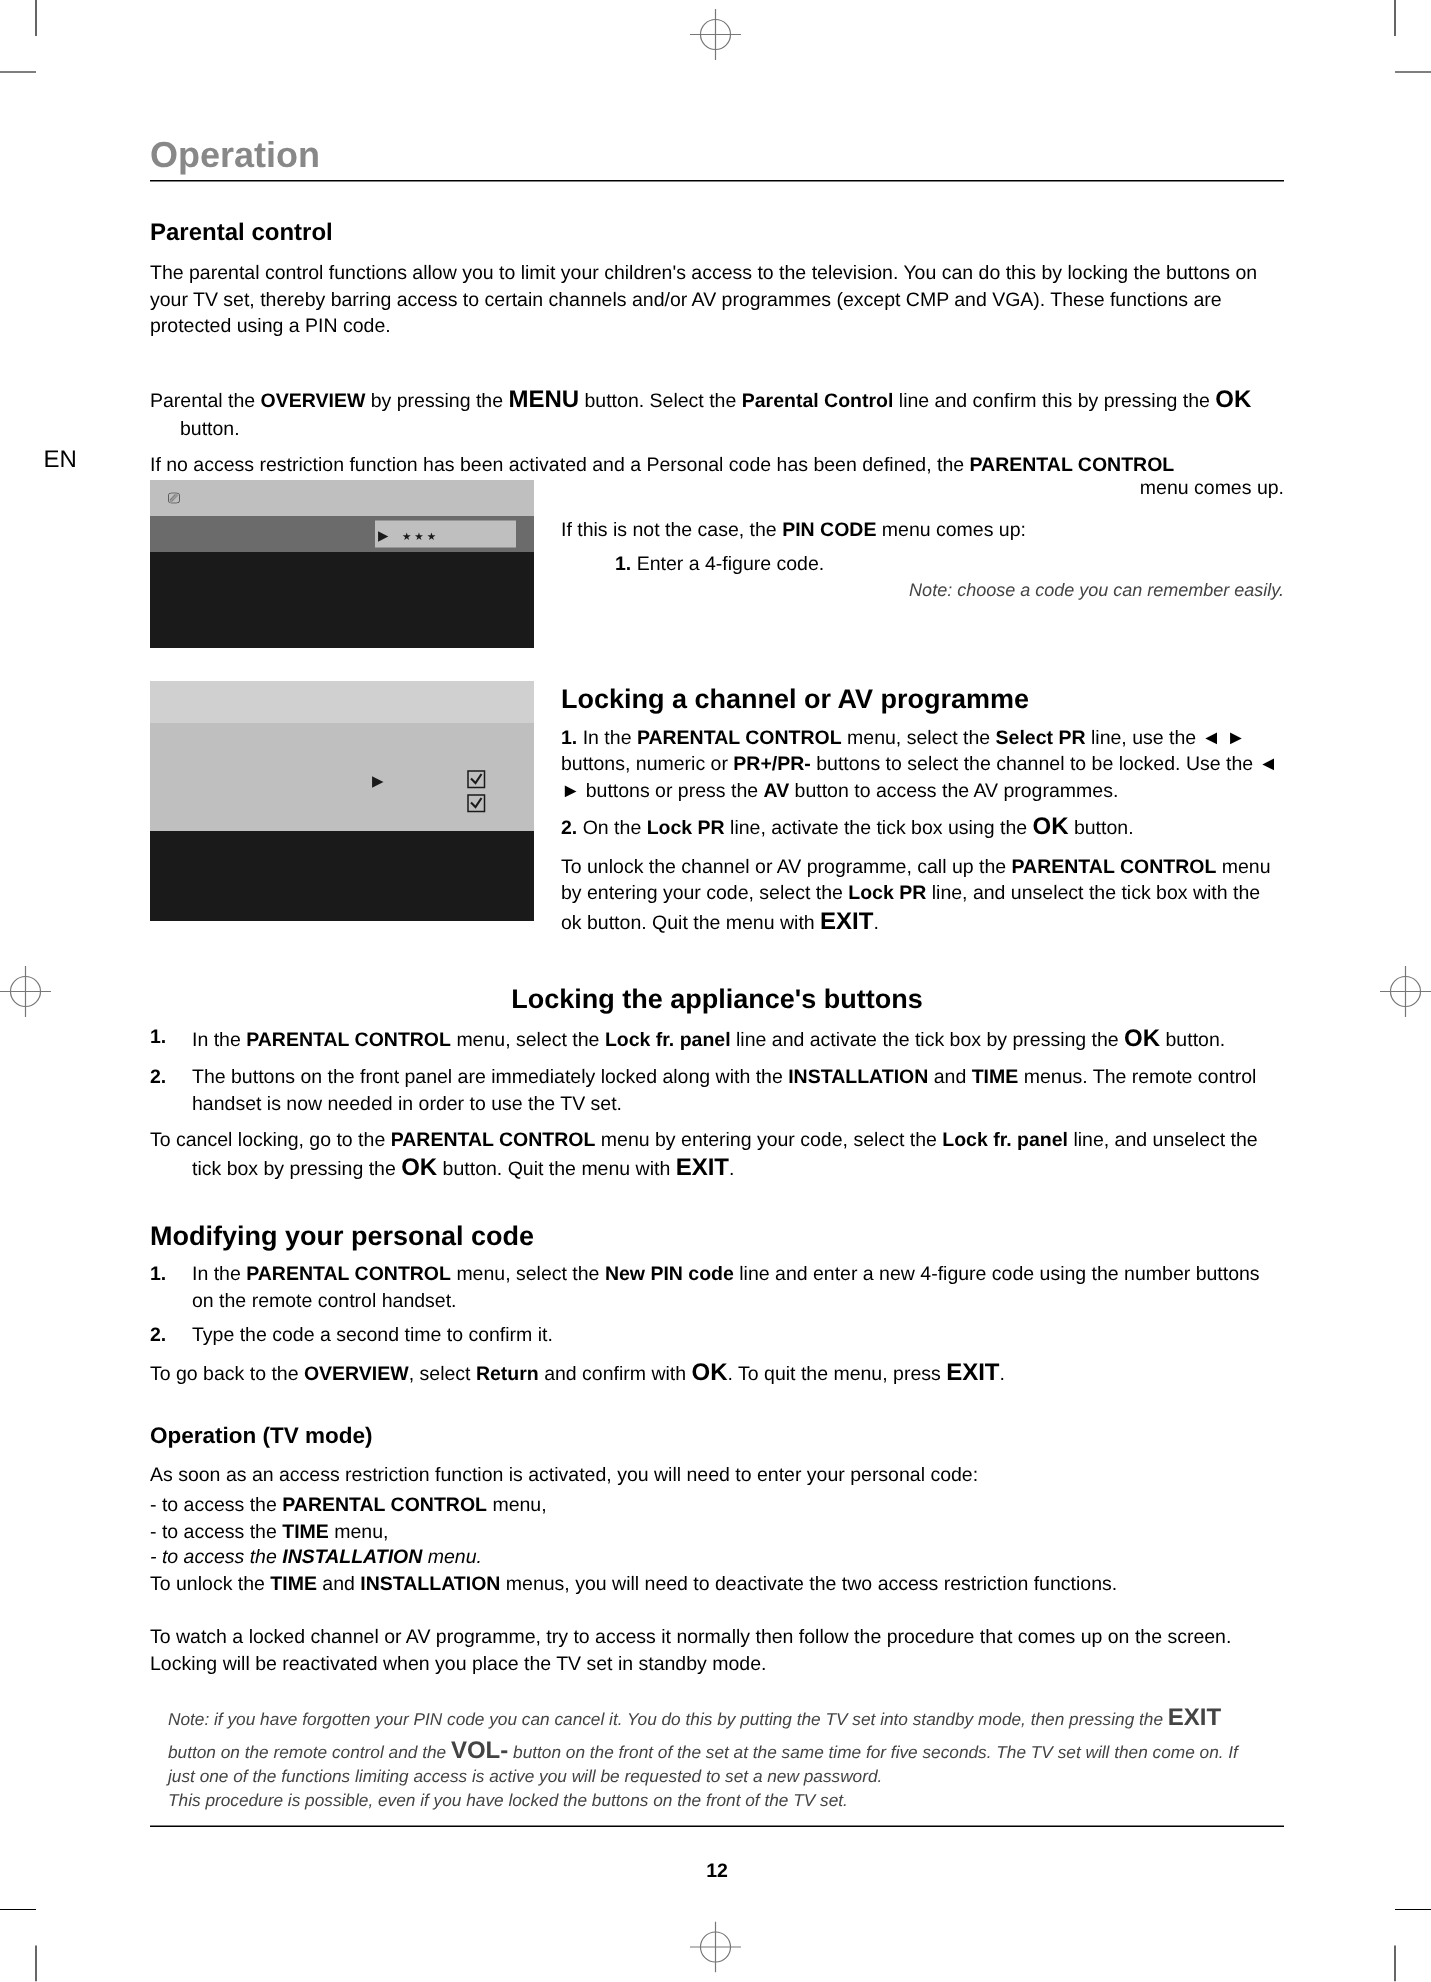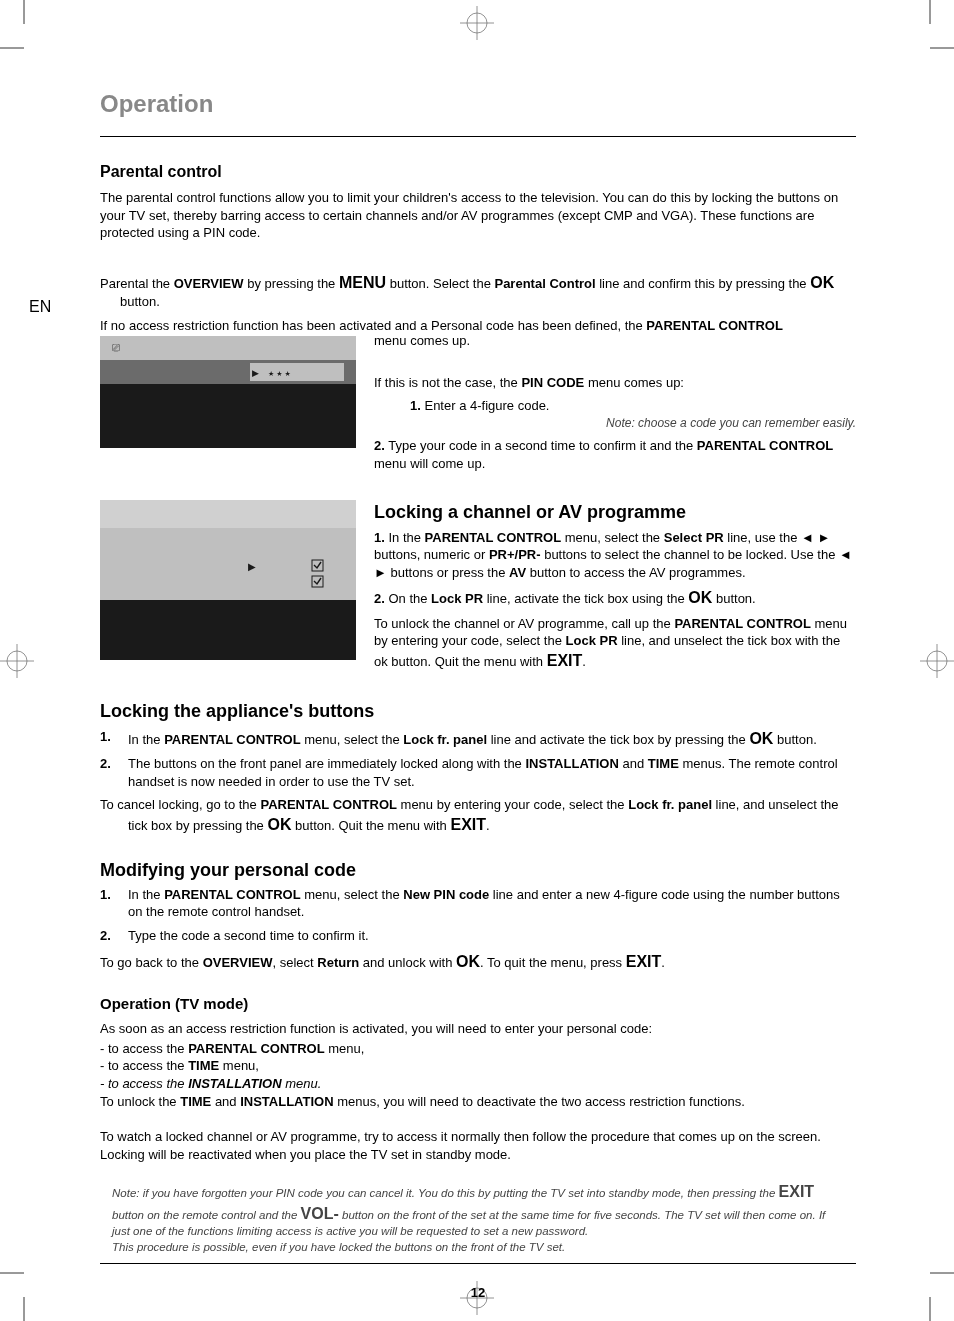--- a/index.html
+++ b/index.html
@@ -19,21 +19,21 @@
     position: absolute;
     left: 100px;
     top: 88px;
     width: 756px;
   }
   h1.main-title {
     font-size: 24px;
     font-weight: bold;
     color: #888;
     border-bottom: 1px solid #000;
-    padding-bottom: 16px;
+    padding-bottom: 0;
     margin-bottom: 24px;
   }
   h2.section-title {
     font-size: 16px;
     font-weight: bold;
     margin-bottom: 6px;
   }
   h3.sub-title {
     font-size: 18px;
     font-weight: bold;
@@ -130,31 +130,28 @@
         <rect x="0" y="0" width="256" height="112" fill="#1a1a1a"></rect>
         <rect x="0" y="0" width="256" height="24" fill="#bfbfbf"></rect>
         <rect x="0" y="24" width="256" height="24" fill="#6b6b6b"></rect>
         <rect x="150" y="27" width="94" height="18" fill="#bfbfbf"></rect>
         <text x="12" y="15" fill="#1a1a1a" font-size="10">⎚</text>
         <text x="152" y="40" fill="#1a1a1a" font-size="9">▶</text>
         <text x="168" y="40" fill="#1a1a1a" font-size="7">★ ★ ★</text>
       </svg>
     </div>
     <div class="right-col">
-      <p style="margin-top:-4px;margin-bottom:24px;"><span> menu comes up.</span></p>
+      <p style="margin-top:-4px;margin-bottom:10px;text-align:right;"><span> menu comes up.</span></p>
       <p>
         <span>If this is not the case, the </span><b>PIN CODE</b><span> menu comes up:</span>
       </p>
       <p style="margin-bottom:0;margin-left:36px;">
         <b>1.</b> <span>Enter a 4-figure code.</span>
       </p>
       <p class="note">Note: choose a code you can remember easily.</p>
-      <p>
-        <b>2.</b> <span>Type your code in a second time to confirm it and the </span><b>PARENTAL CONTROL</b><span> menu will come up.</span>
-      </p>
     </div>
   </div>
 
   <div class="two-col" style="margin-top:22px;">
     <div class="img-box">
       <svg width="256" height="160" viewBox="0 0 256 160">
         <rect x="0" y="0" width="256" height="160" fill="#1a1a1a"></rect>
         <rect x="0" y="0" width="256" height="28" fill="#d0d0d0"></rect>
         <rect x="0" y="28" width="256" height="72" fill="#bfbfbf"></rect>
         <text x="148" y="70" fill="#1a1a1a" font-size="10">▶</text>
@@ -171,21 +168,21 @@
       </p>
       <p>
         <b>2.</b><span> On the </span><b>Lock PR</b><span> line, activate the tick box using the </span><span class="smallcaps">OK</span><span> button.</span>
       </p>
       <p>
         <span>To unlock the channel or AV programme, call up the </span><b>PARENTAL CONTROL</b><span> menu by entering your code, select the </span><b>Lock PR</b><span> line, and unselect the tick box with the ok button. Quit the menu with </span><span class="smallcaps">EXIT</span><span>.</span>
       </p>
     </div>
   </div>
 
-  <h3 class="sub-title" style="margin-top:22px;">Locking the appliance's buttons</h3>
+  <h3 class="sub-title" style="margin-top:22px;text-align:center;">Locking the appliance's buttons</h3>
   <div class="step-row">
     <div class="step-num">1.</div>
     <div class="step-body">
       <span>In the </span><b>PARENTAL CONTROL</b><span> menu, select the </span><b>Lock fr. panel</b><span> line and activate the tick box by pressing the </span><span class="smallcaps">OK</span><span> button.</span>
     </div>
   </div>
   <div class="step-row">
     <div class="step-num">2.</div>
     <div class="step-body">
       <span>The buttons on the front panel are immediately locked along with the </span><b>INSTALLATION</b><span> and </span><b>TIME</b><span> menus. The remote control handset is now needed in order to use the TV set.</span>
@@ -200,21 +197,21 @@
     <div class="step-num">1.</div>
     <div class="step-body">
       <span>In the </span><b>PARENTAL CONTROL</b><span> menu, select the </span><b>New PIN code</b><span> line and enter a new 4-figure code using the number buttons on the remote control handset.</span>
     </div>
   </div>
   <div class="step-row">
     <div class="step-num">2.</div>
     <div class="step-body">Type the code a second time to confirm it.</div>
   </div>
   <p>
-    <span>To go back to the </span><b>OVERVIEW</b><span>, select </span><b>Return</b><span> and unlock with </span><span class="smallcaps">OK</span><span>. To quit the menu, press </span><span class="smallcaps">EXIT</span><span>.</span>
+    <span>To go back to the </span><b>OVERVIEW</b><span>, select </span><b>Return</b><span> and confirm with </span><span class="smallcaps">OK</span><span>. To quit the menu, press </span><span class="smallcaps">EXIT</span><span>.</span>
   </p>
 
   <h2 class="section-title" style="margin-top:22px;font-size:15px;">Operation (TV mode)</h2>
   <p style="margin-bottom:2px;">As soon as an access restriction function is activated, you will need to enter your personal code:</p>
   <p style="margin-bottom:0;"><span>- to access the </span><b>PARENTAL CONTROL</b><span> menu,</span></p>
   <p style="margin-bottom:0;"><span>- to access the </span><b>TIME</b><span> menu,</span></p>
   <p style="margin-bottom:0;font-style:italic;"><span>- to access the </span><b>INSTALLATION</b><span> menu.</span></p>
   <p style="margin-bottom:18px;">
     <span>To unlock the </span><b>TIME</b><span> and </span><b>INSTALLATION</b><span> menus, you will need to deactivate the two access restriction functions.</span>
   </p>

